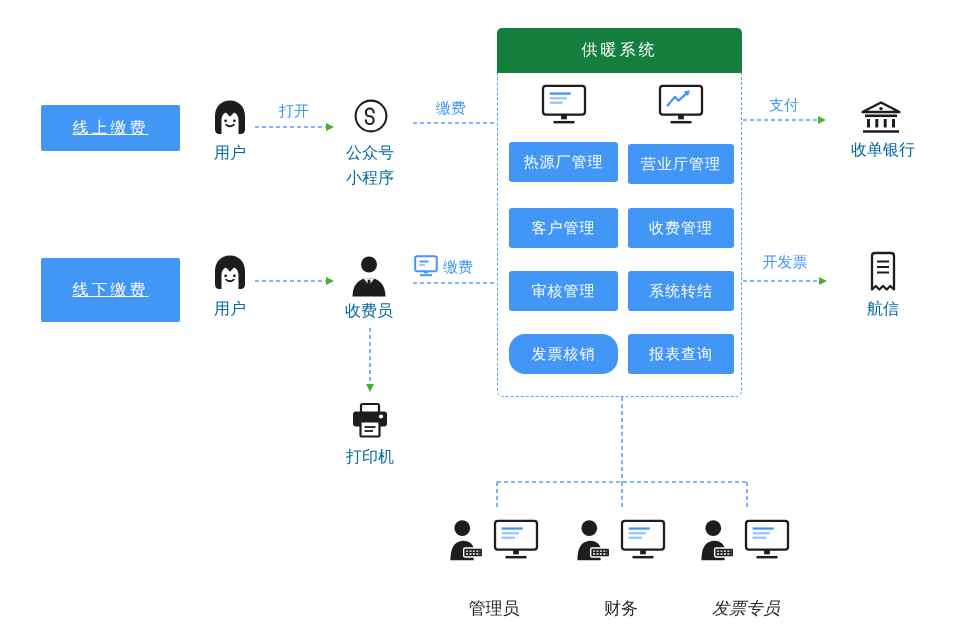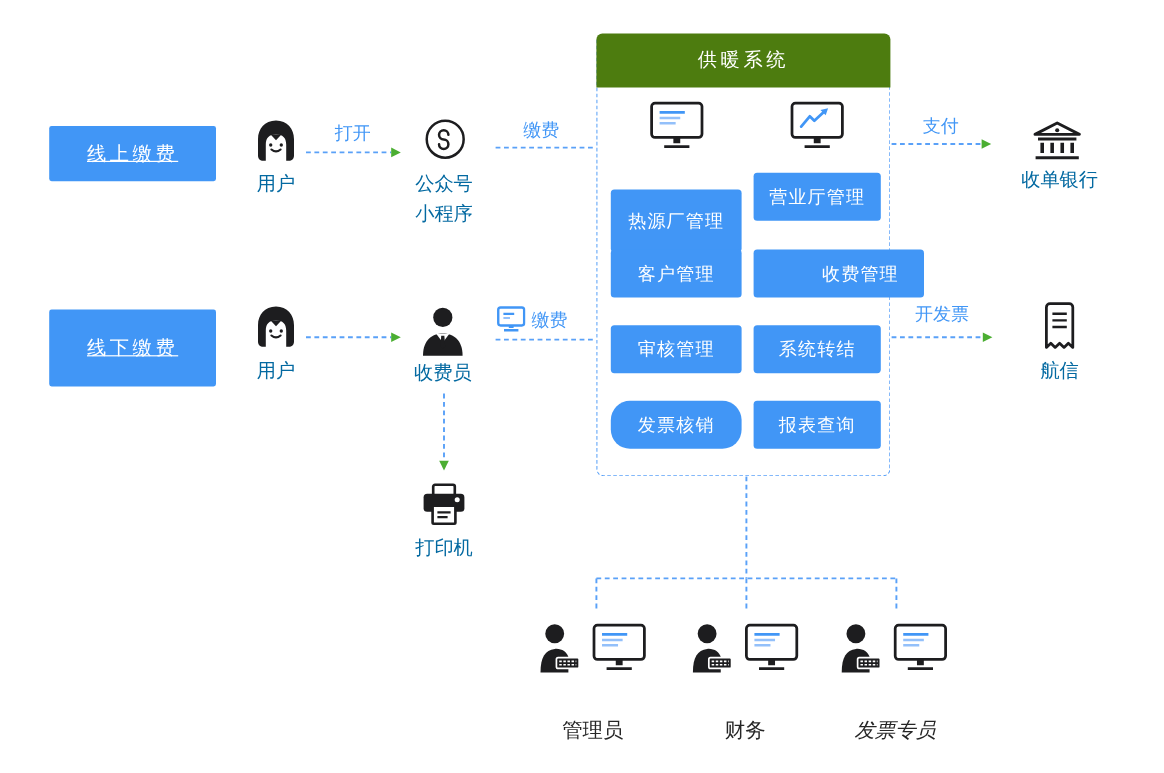--- a/index.html
+++ b/index.html
@@ -15,21 +15,21 @@
   }
   .node-label{position:absolute;font-size:16px;color:#0369a1;transform:translateX(-50%);white-space:nowrap;}
   .role-label{position:absolute;font-size:17px;color:#262626;transform:translateX(-50%);white-space:nowrap;margin-top:12px;}
   .arrow-label{position:absolute;font-size:15px;color:#4196F6;font-weight:500;transform:translateX(-50%);white-space:nowrap;}
   .arrow-label.left-align{transform:none;}
   .sysbox{
     position:absolute;left:497px;top:28px;width:245px;height:369px;box-sizing:border-box;
     border:1.5px dashed #5AA1F8;border-radius:6px;background:#fff;
   }
   .sys-header{
-    position:absolute;left:-1px;top:-1px;right:-1px;height:45px;background:#4d7c0f;
+    position:absolute;left:-1px;top:-1px;right:-1px;height:45px;background:#15803d;
     border-radius:5px 5px 0 0;display:flex;align-items:center;justify-content:center;
     color:#fff;font-size:16px;letter-spacing:3px;
   }
   .module{
     position:absolute;background:#4196F6;color:#fff;display:flex;align-items:center;
     justify-content:center;font-size:15px;letter-spacing:1px;border-radius:3px;
   }
   .role-group{position:absolute;width:92px;height:48px;}
 </style>
 </head>
@@ -156,24 +156,24 @@
 
   <div class="sysbox">
     <div class="sys-header">供暖系统</div>
     <svg class="icon" style="left:43px;top:55px;" width="46" height="42">
         <use href="#i-monitor-lines"></use>
       </svg>
     <svg class="icon" style="left:160px;top:55px;" width="46" height="42">
         <use href="#i-monitor-chart"></use>
       </svg>
 
-    <div class="module" style="left:11px;top:129px;width:109px;height:52px;font-family:Liberation Serif, serif;">热源厂管理</div>
+    <div class="module" style="left:11px;top:113px;width:109px;height:40px;font-family:Liberation Serif, serif;">热源厂管理</div>
     <div class="module" style="left:11px;top:179px;width:109px;height:40px;">客户管理</div>
     <div class="module" style="left:130px;top:115px;width:106px;height:40px;">营业厅管理</div>
-    <div class="module" style="left:130px;top:179px;width:106px;height:40px;padding-left:36px;">收费管理</div>
+    <div class="module" style="left:130px;top:179px;width:106px;height:40px;">收费管理</div>
     <div class="module" style="left:11px;top:242px;width:109px;height:40px;">审核管理</div>
     <div class="module" style="left:130px;top:242px;width:106px;height:40px;">系统转结</div>
     <div class="module" style="left:11px;top:305px;width:109px;height:40px;border-radius:16px;">发票核销</div>
     <div class="module" style="left:130px;top:305px;width:106px;height:40px;">报表查询</div>
   </div>
 
   <div class="arrow-label" style="left:784px;top:96px;">支付</div>
   <svg class="icon" style="left:858px;top:100px;" width="46" height="40">
       <use href="#i-bank"></use>
     </svg>

